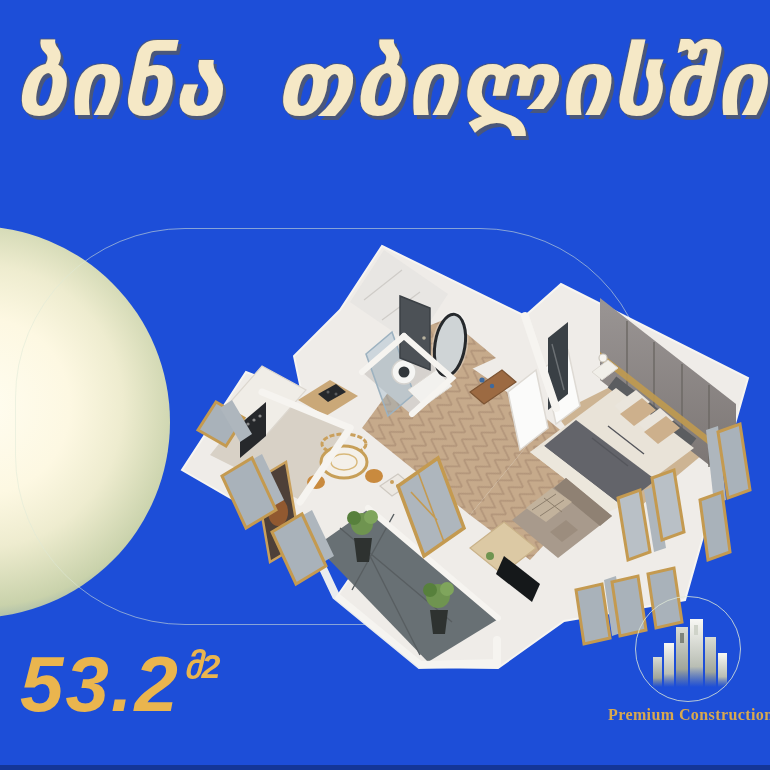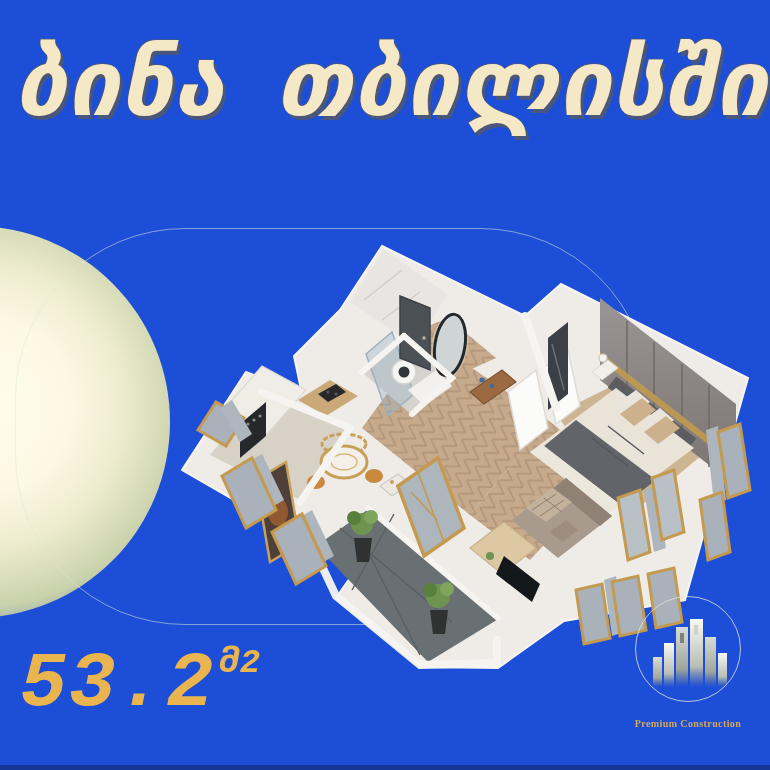--- a/index.html
+++ b/index.html
@@ -24,40 +24,40 @@
     position:absolute;left:0;top:22px;width:770px;margin:0;
     padding-left:15px;white-space:nowrap;
     font-family:"DejaVu Sans",sans-serif;font-style:italic;font-weight:600;
     font-size:92px;line-height:1.35;letter-spacing:1px;word-spacing:18px;
     color:#f5e8c6;
     text-shadow:3px 4px 0 rgba(118,96,34,.5), -1px -1px 0 rgba(118,96,34,.35), 0 0 1px rgba(140,115,40,.6);
   }
   .plan-svg{position:absolute;left:160px;top:225px;width:610px;height:450px;}
   .area-label{
     position:absolute;left:20px;top:642px;
-    font-family:Liberation Mono, monospace;font-style:italic;font-weight:700;
+    font-family:Liberation Sans, sans-serif;font-style:italic;font-weight:700;
     font-size:78px;color:#eab54e;line-height:1.1;letter-spacing:2px;
   }
   .area-label sup{
     font-size:34px;font-weight:700;letter-spacing:0;
     position:relative;top:-6px;left:4px;
   }
   .logo{
     position:absolute;left:608px;top:596px;width:160px;text-align:center;
   }
   .logo-ring{
     width:106px;height:106px;border:1.5px solid rgba(223,233,215,.8);border-radius:50%;
     margin:0 auto;display:flex;align-items:flex-end;justify-content:center;
     box-sizing:border-box;
   }
   .logo-ring svg{margin-bottom:14px;}
   .logo-text{
-    margin-top:16px;
+    margin-top:4px;
     font-family:"Liberation Serif","DejaVu Serif",serif;font-weight:700;
-    font-size:10px;color:#d9a94e;letter-spacing:.4px;white-space:nowrap;
+    font-size:16px;color:#d9a94e;letter-spacing:.4px;white-space:nowrap;
   }
   .bottom-strip{
     position:absolute;left:0;bottom:0;width:770px;height:5px;
     background:rgba(0,0,0,.3);
   }
 </style>
 </head>
 <body>
 
 <div class="poster">

